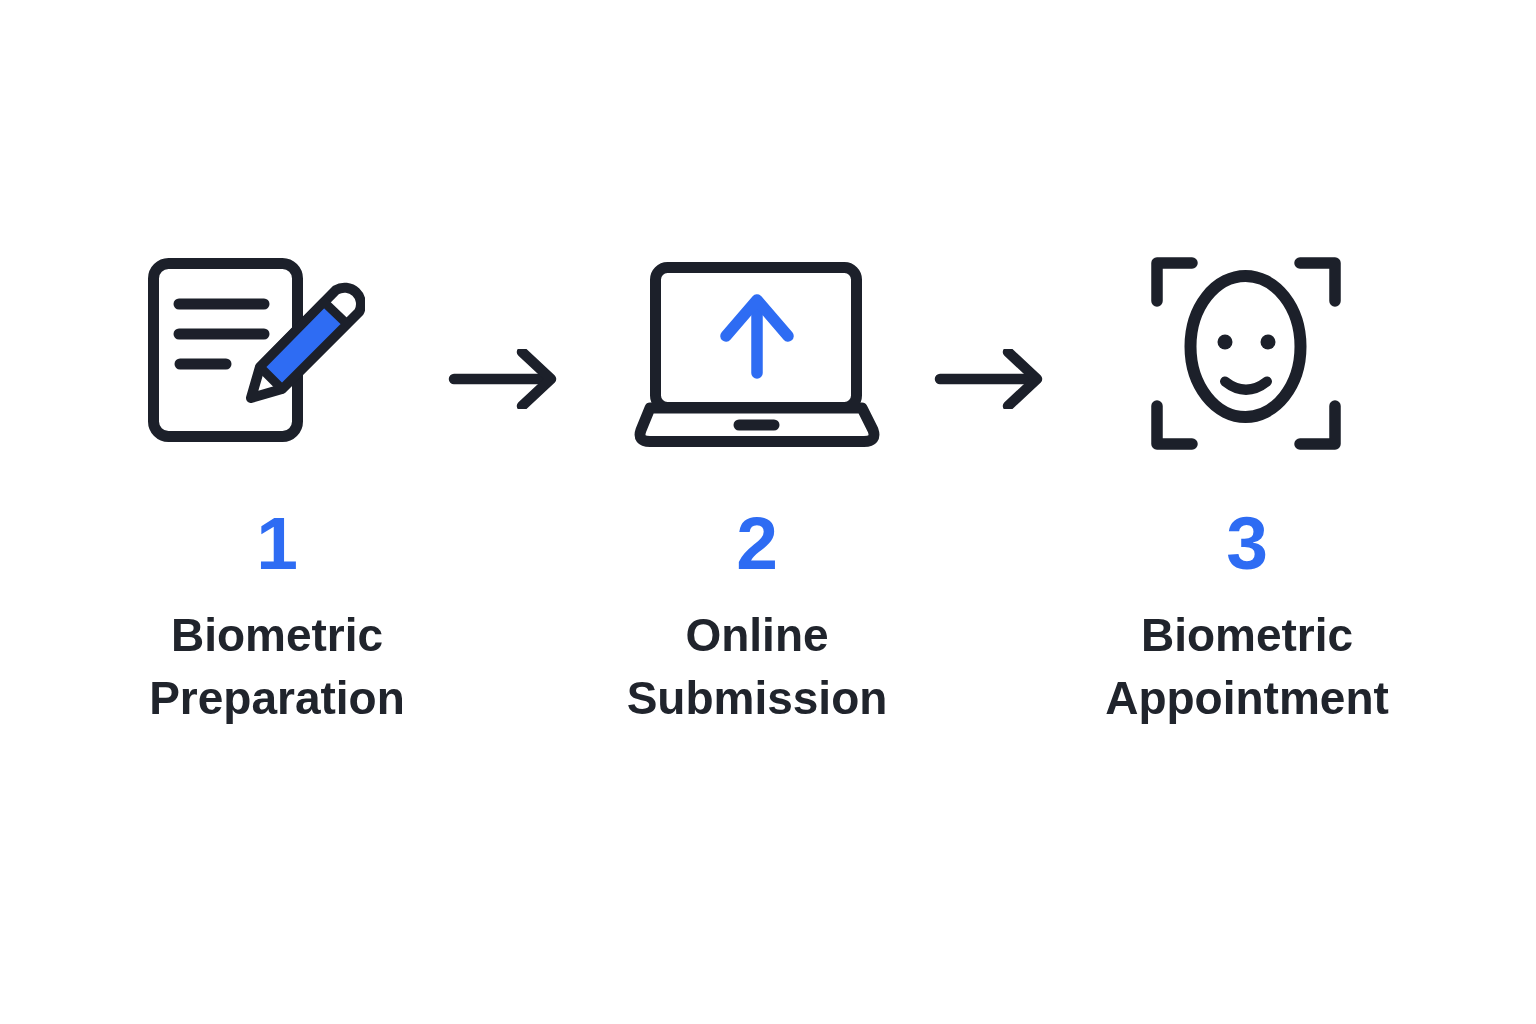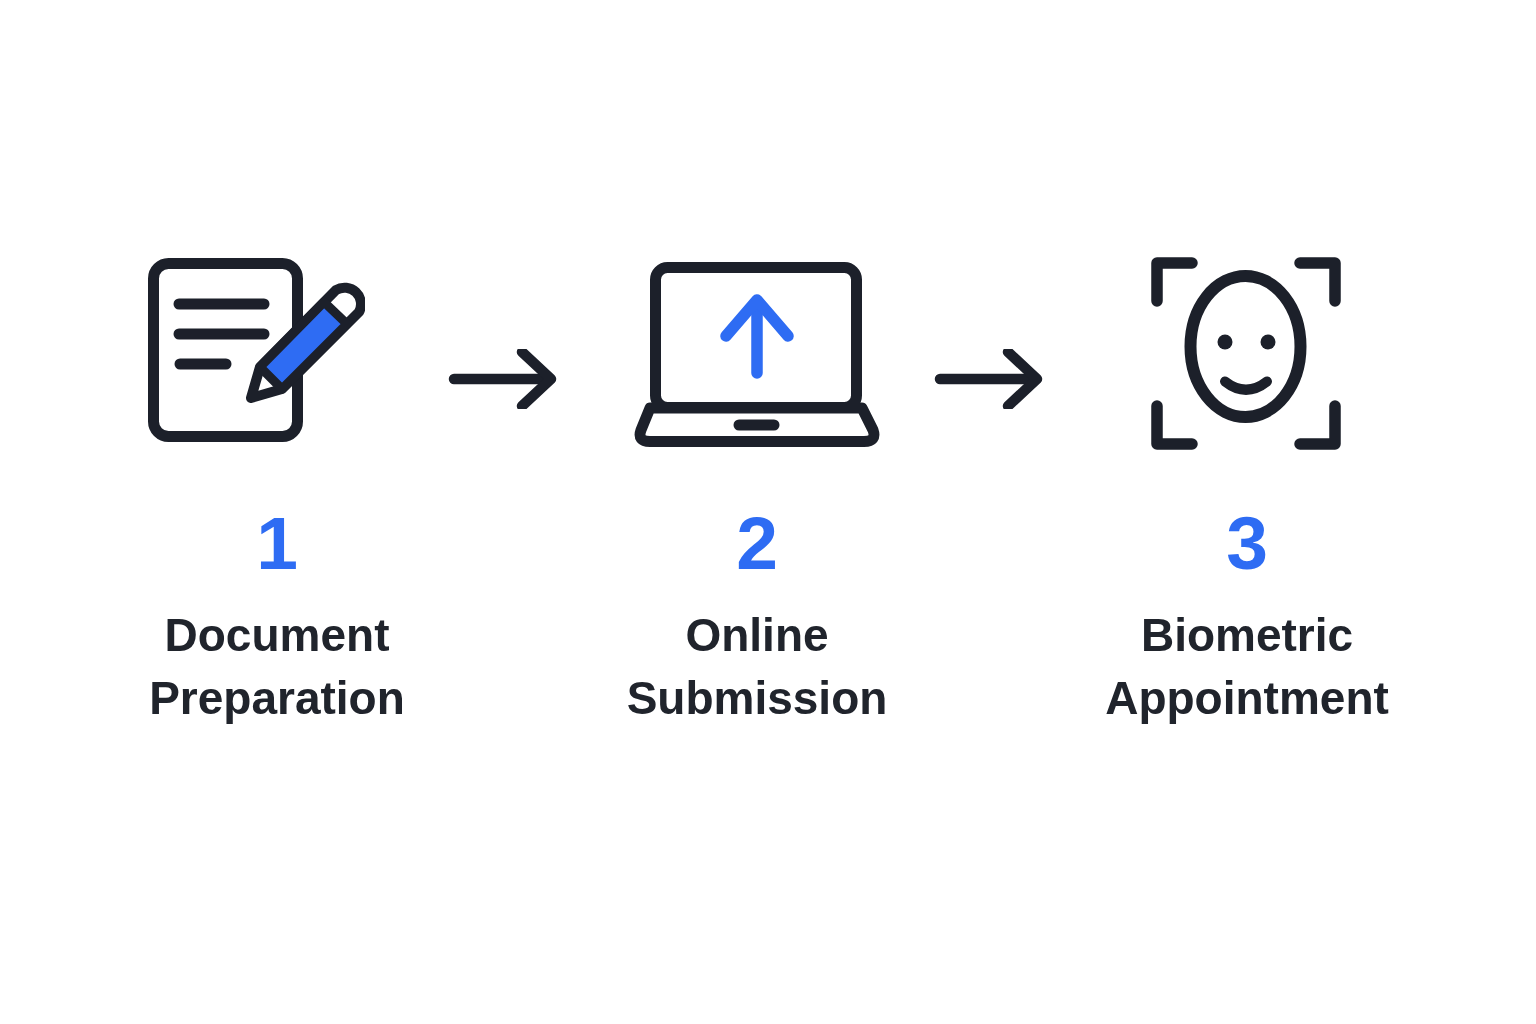--- a/index.html
+++ b/index.html
@@ -63,17 +63,17 @@
     <ellipse cx="100.5" cy="89.5" rx="55" ry="70.5" fill="#ffffff" stroke="#1c202a" stroke-width="12"></ellipse>
     <circle cx="80" cy="85" r="7.5" fill="#1c202a"></circle>
     <circle cx="123" cy="85" r="7.5" fill="#1c202a"></circle>
     <path d="M80,124.5 Q101,141 122,124.5" stroke="#1c202a" stroke-width="10" stroke-linecap="round" fill="none"></path>
   </svg>
 
   <div class="abs step-number" style="left:107px;top:505px;">1</div>
   <div class="abs step-number" style="left:587px;top:505px;">2</div>
   <div class="abs step-number" style="left:1077px;top:505px;">3</div>
 
-  <div class="abs step-label" style="left:107px;top:604px;">Document Preparation</div>
+  <div class="abs step-label" style="left:107px;top:604px;">Biometric Preparation</div>
   <div class="abs step-label" style="left:587px;top:604px;">Online Submission</div>
   <div class="abs step-label" style="left:1077px;top:604px;">Biometric Appointment</div>
 
 </div>
 
 </body></html>

